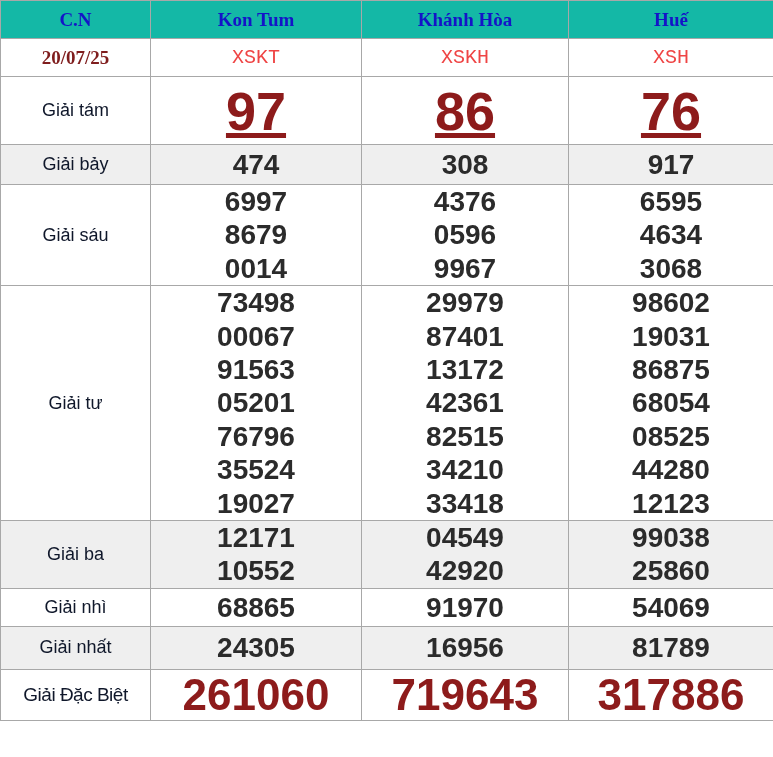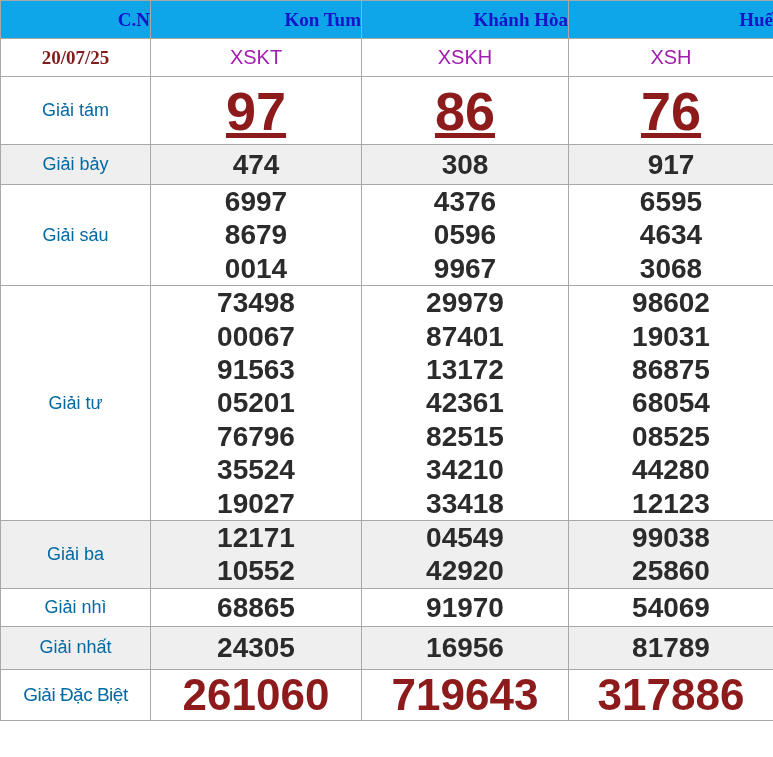--- a/index.html
+++ b/index.html
@@ -1,31 +1,31 @@
 <!DOCTYPE html>
 <html><head>
 <meta charset="utf-8">
 <style>
   html,body { margin:0; padding:0; background:#ffffff; font-family:"Liberation Sans", sans-serif; }
   .wrap { width:773px; }
   table { border-collapse:collapse; width:773px; table-layout:fixed; }
   td { border:1px solid #a8a8a8; text-align:center; vertical-align:middle; padding:0; overflow:hidden; }
 
   
-  tr.hdr td { height:37px; background:#0ea5e9;text-align:right; }
+  tr.hdr td { height:37px; background:#14b8a6; }
   tr.hdr td .hcell {
     font-family:"Liberation Serif", serif; font-weight:bold; font-size:19px;
     color:#1414c8; text-decoration:none; display:inline-block;
   }
   tr.sub td { height:37px; background:#ffffff; }
   .datecell { font-family:"Liberation Serif", serif; font-weight:bold; font-size:19px; color:#7f1d1d; }
-  .codecell { font-family:Liberation Sans, sans-serif; font-weight:normal; font-size:20px; color:#a21caf; }
+  .codecell { font-family:Liberation Mono, monospace; font-weight:normal; font-size:20px; color:#ef4444; }
 
   
-  td.label { font-size:18px; color:#0369a1; background:inherit; }
+  td.label { font-size:18px; color:#0f172a; background:inherit; }
   tr.shaded { background:#efefef; }
   tr { background:#ffffff; }
   .num { font-weight:bold; font-size:28px; color:#2b2b2b; line-height:33.4px; }
 
   tr.r-tam td { height:67px; }
   tr.r-tam .num { font-size:54px; color:#8d1b1b; line-height:66px;text-decoration:underline; }
   tr.r-bay td, tr.r-nam td { height:39px; }
   tr.r-nhi td { height:37px; }
   tr.r-nhat td { height:42px;margin-left:20px; }
   tr.r-db td { height:50px; }

